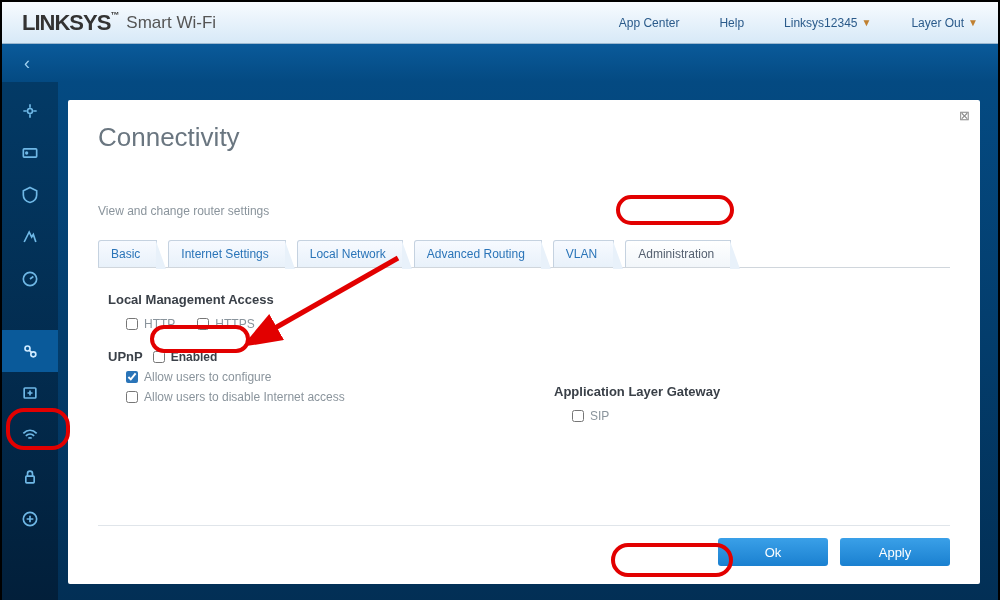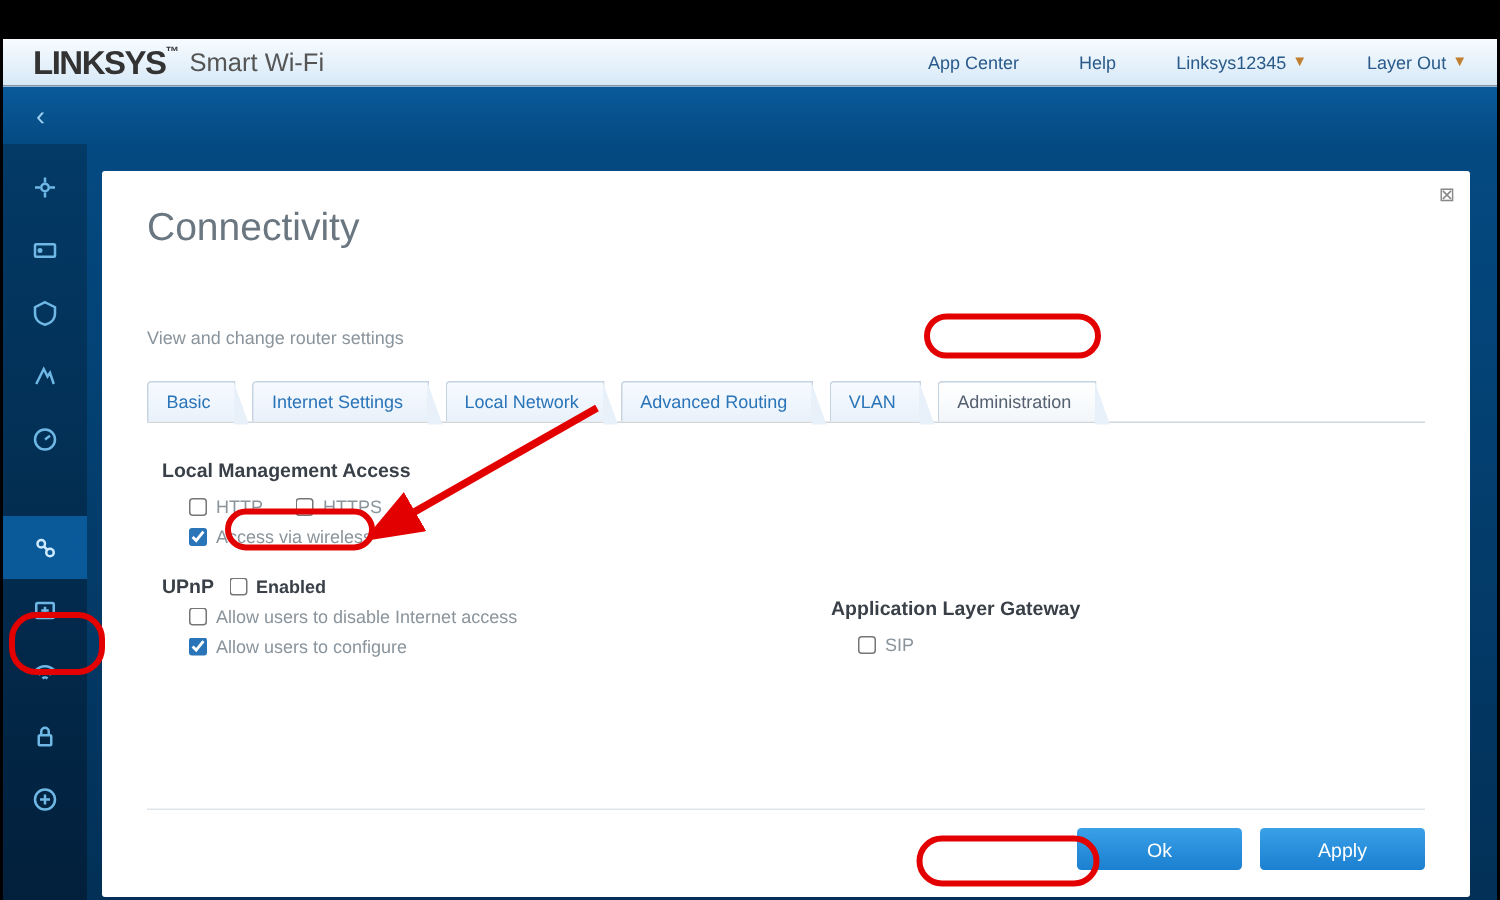--- a/index.html
+++ b/index.html
@@ -1,19 +1,19 @@
 <!DOCTYPE html>
 <html><head>
 <meta charset="utf-8">
 <style>
   * { box-sizing: border-box; margin: 0; padding: 0; font-family: Arial, Helvetica, sans-serif; }
   body { width: 1000px; height: 600px; overflow: hidden; background: #000; }
 
   
-  .topbar { height: 32px; background: linear-gradient(#f7fbff,#d7e9f7); border-bottom: 1px solid #9cb8d0; display: flex; align-items: center; padding: 0 20px; margin-top: 24px; }
+  .topbar { height: 42px; background: linear-gradient(#f7fbff,#d7e9f7); border-bottom: 1px solid #9cb8d0; display: flex; align-items: center; padding: 0 20px; }
   .brand { font-family: Verdana, sans-serif; font-size: 22px; letter-spacing: -1px; font-weight: 900; color: #333; }
   .brand sup { font-size: 9px; vertical-align: top; }
   .brand-sub { font-size: 17px; color: #555; margin-left: 8px; font-weight: 300; }
   .topspacer { flex: 1; }
   .toplink { font-size: 12px; color: #2a5a8a; margin-left: 40px; cursor: pointer; display:flex; align-items:center; gap:4px;}
   .arrow-down { color:#c08030; font-size:10px; }
 
   
   .bluehdr { height: 38px; background: linear-gradient(#0a5a9a,#044a82); display:flex; align-items:center; }
   .chev { width: 50px; text-align:center; color:#9fd0f0; font-size:18px; cursor:pointer; }
@@ -165,39 +165,35 @@
         <div class="formarea">
           <div class="col">
             <div class="section-h">Local Management Access</div>
             <div class="chkrow">
               <input type="checkbox" style="">
               <span>HTTP</span>
               <span style="width:10px"></span>
               <input type="checkbox" style="">
               <span>HTTPS</span>
             </div>
-            <div class="chkrow">
-              <input type="checkbox" checked="" style="">
-              <span>Access via wireless</span>
-            </div>
 
             <div class="inline-h">
               <span class="section-h" style="margin:0">UPnP</span>
               <span class="chkrow" style="margin:0">
                 <input type="checkbox" style="">
                 <span style="color:#3a4048; font-weight:700">Enabled</span>
               </span>
             </div>
             <div class="chkrow">
-              <input type="checkbox" style="">
-              <span>Allow users to disable Internet access</span>
-            </div>
-            <div class="chkrow">
               <input type="checkbox" checked="" style="">
               <span>Allow users to configure</span>
+            </div>
+            <div class="chkrow">
+              <input type="checkbox" style="">
+              <span>Allow users to disable Internet access</span>
             </div>
           </div>
 
           <div class="col">
             <div style="height:92px"></div>
             <div class="section-h">Application Layer Gateway</div>
             <div class="chkrow">
               <input type="checkbox" style="">
               <span>SIP</span>
             </div>

